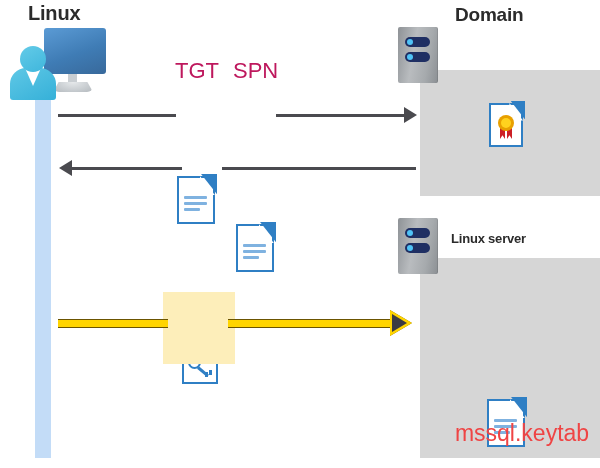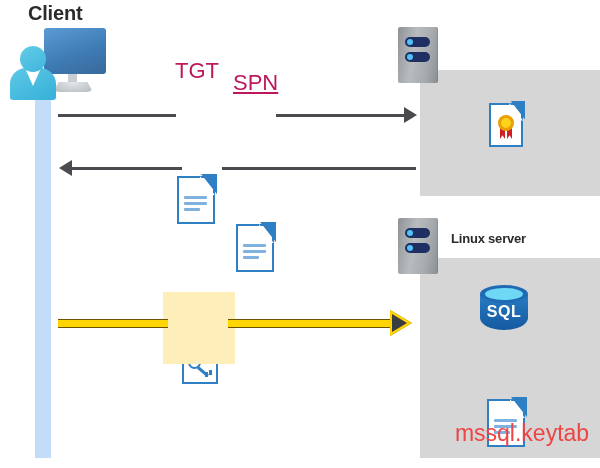--- a/index.html
+++ b/index.html
@@ -82,21 +82,21 @@
   .doc .line{position:absolute;height:3px;background:#7fb2e0;border-radius:1px;}
 
   #doc-tgt{left:177px;top:84px;width:38px;height:48px;}
   #doc-spn{left:236px;top:84px;width:38px;height:48px;}
   .doc-lines .l1{left:7px;top:20px;width:23px;}
   .doc-lines .l2{left:7px;top:26px;width:23px;}
   .doc-lines .l3{left:7px;top:32px;width:16px;}
 
   .lbl{font-size:22px;color:#be185d;}
   #lbl-tgt{left:175px;top:58px;}
-  #lbl-spn{left:233px;top:70px;text-decoration:underline;}
+  #lbl-spn{left:233px;top:58px;}
 
   
   #doc-key1{left:182px;top:150px;width:36px;height:46px;}
   .keyglyph{position:absolute;left:6px;top:18px;width:24px;height:22px;}
   .keyglyph .ring{position:absolute;left:0;top:0;width:13px;height:13px;border:2.5px solid #2f7fc4;border-radius:50%;box-sizing:border-box;}
   .keyglyph .shaft{position:absolute;left:10px;top:10px;width:13px;height:3px;background:#2f7fc4;transform:rotate(40deg);transform-origin:0 50%;}
   .keyglyph .tooth1{position:absolute;left:17px;top:16px;width:3px;height:5px;background:#2f7fc4;}
   .keyglyph .tooth2{position:absolute;left:21px;top:14px;width:3px;height:5px;background:#2f7fc4;}
 
   
@@ -152,39 +152,40 @@
 </head>
 <body>
 
 <div class="canvas">
 
   <div class="abs panel" id="dc-panel"></div>
   <div class="abs panel" id="linux-panel"></div>
 
   <div class="abs" id="lifeline"></div>
 
-  <div class="abs title" id="client-title">Client</div>
+  <div class="abs title" id="client-title">Linux</div>
   <div class="abs" id="client-icon">
     <div class="monitor-screen"></div>
     <div class="monitor-neck"></div>
     <div class="monitor-base"></div>
     <div class="person-body"></div>
     <div class="person-collar"></div>
     <div class="person-head"></div>
   </div>
 
   <div class="abs server-ico" id="dc-server">
     <div class="pill p1">
         <span class="dot"></span>
       </div>
     <div class="pill p2">
         <span class="dot"></span>
       </div>
   </div>
   <div class="abs title" id="dc-title">
+    <div>Domain</div>
   </div>
 
   <div class="abs doc" id="doc-cert">
     <div class="sheet"></div>
     <div class="fold"></div>
     <div class="fold-in"></div>
     <div class="rosette">
       <div class="rib1"></div>
       <div class="rib2"></div>
       <div class="medal"></div>
@@ -195,26 +196,20 @@
   <div class="abs server-ico" id="linux-server">
     <div class="pill p1">
         <span class="dot"></span>
       </div>
     <div class="pill p2">
         <span class="dot"></span>
       </div>
   </div>
   <div class="abs title" id="linux-title">Linux server</div>
 
-  <div class="abs" id="sql-icon">
-    <div class="cyl-body"></div>
-    <div class="cyl-top"></div>
-    <div class="cyl-top-in"></div>
-    <div class="cyl-text">SQL</div>
-  </div>
 
   <div class="abs doc doc-lines" id="doc-keytab">
     <div class="sheet"></div>
     <div class="fold"></div>
     <div class="fold-in"></div>
     <div class="line l1"></div>
     <div class="line l2"></div>
     <div class="line l3"></div>
   </div>
   <div class="abs" id="keytab-label">mssql.keytab</div>

